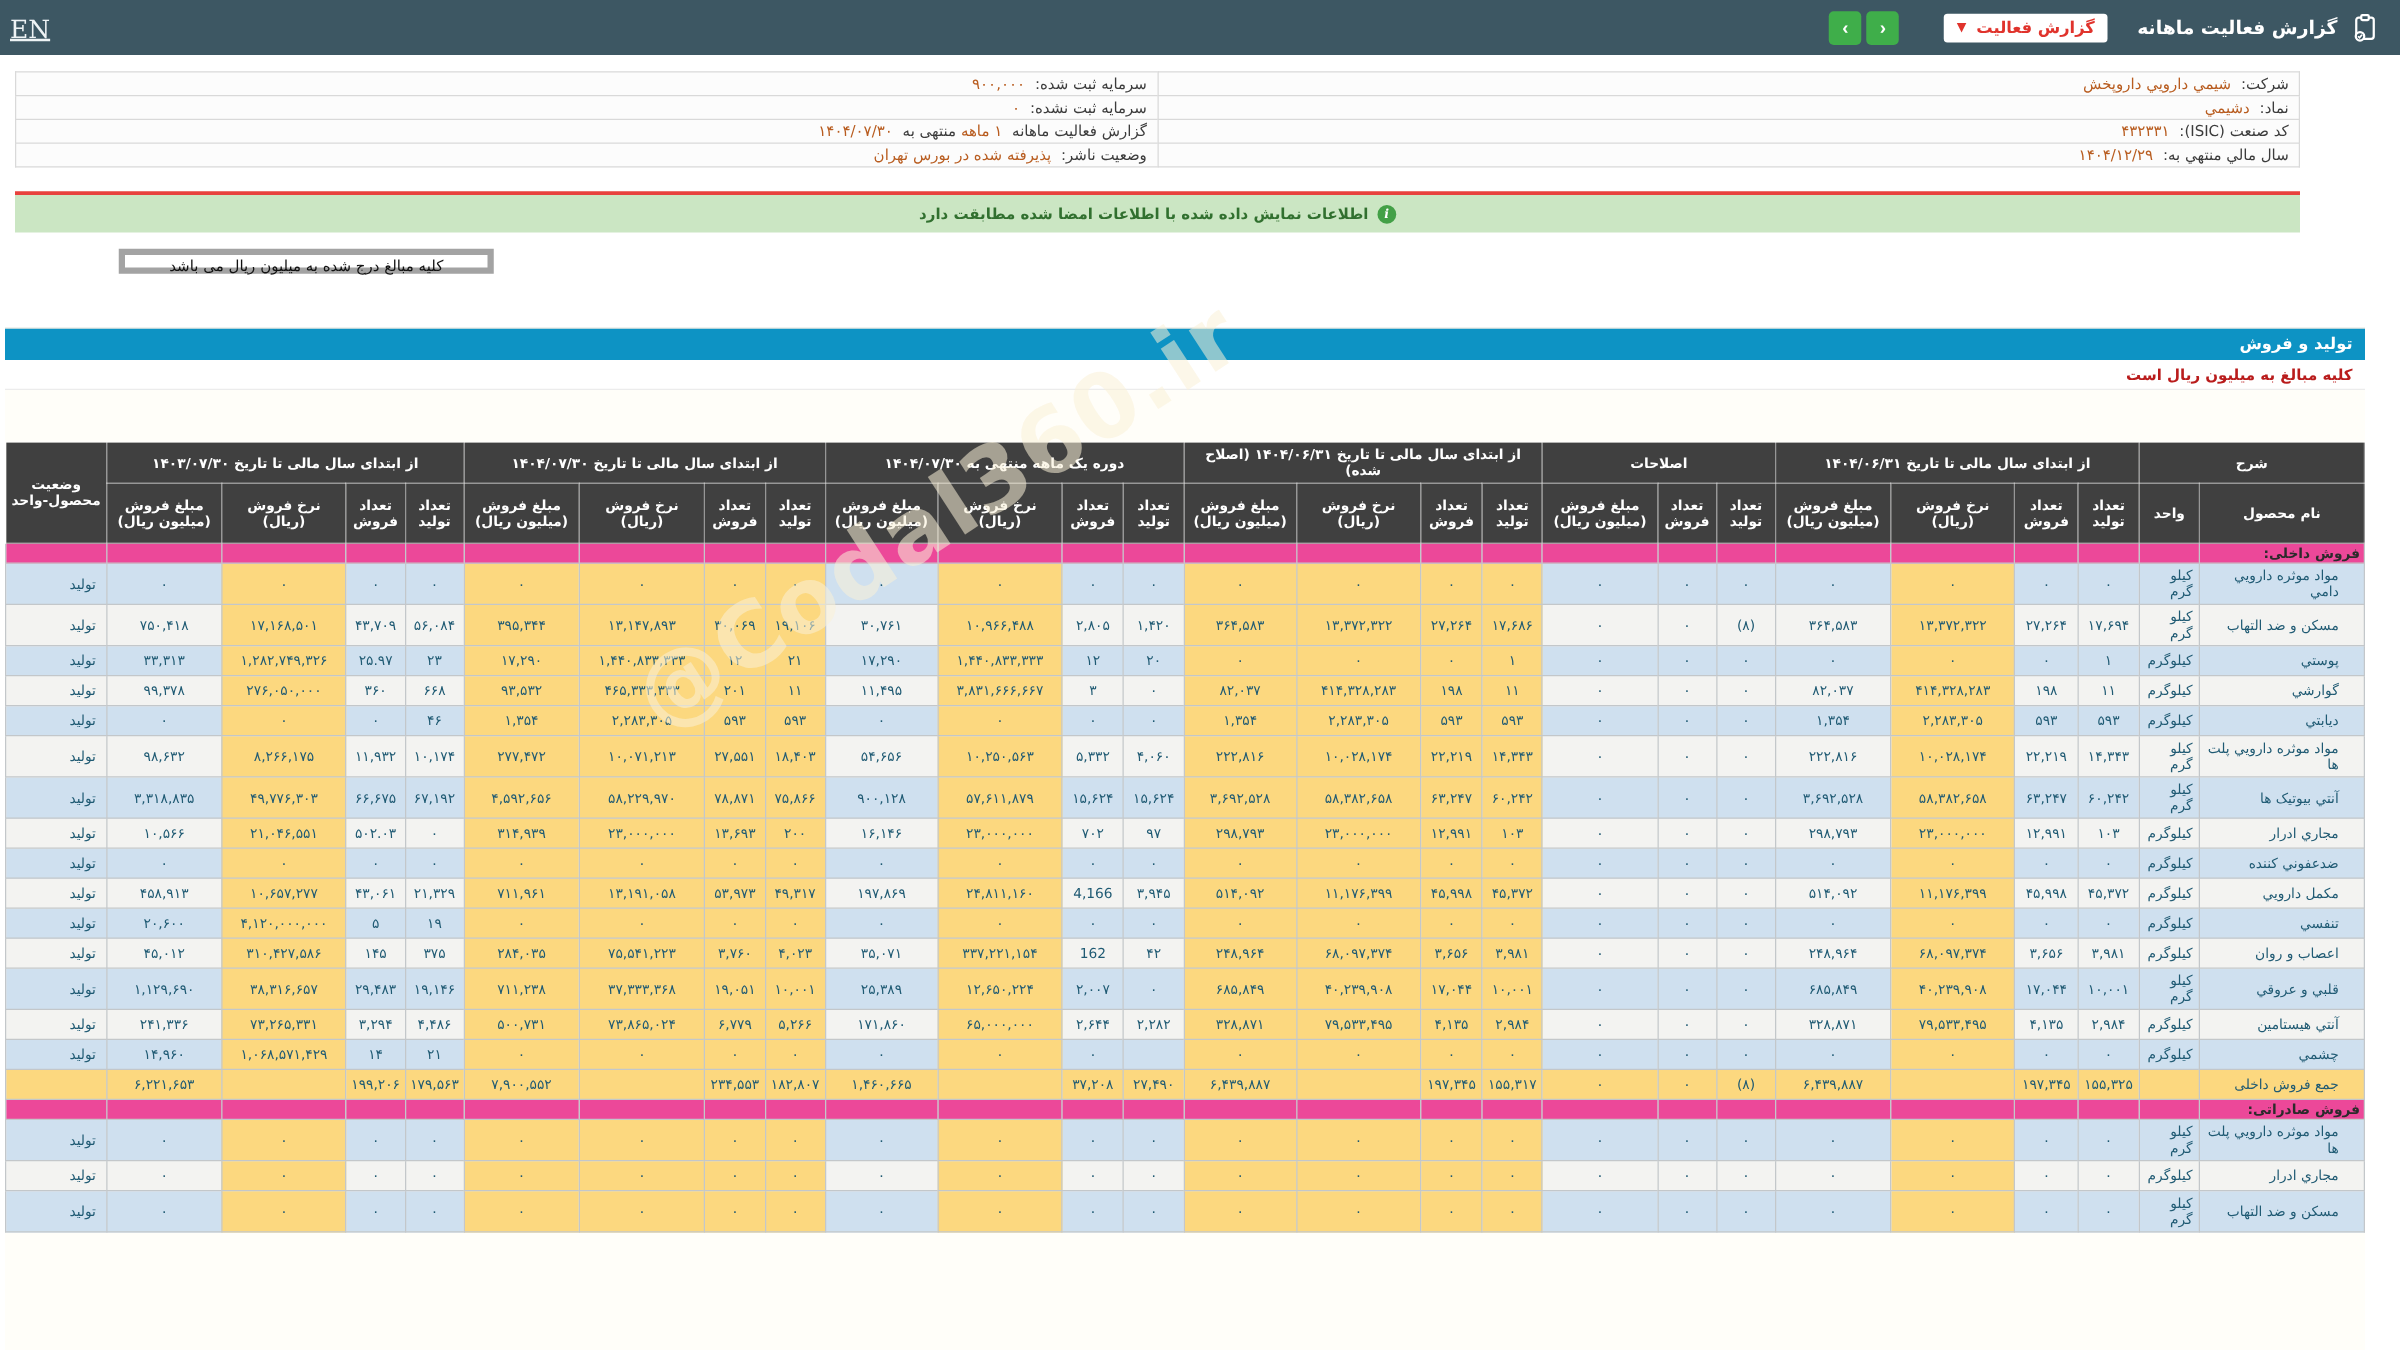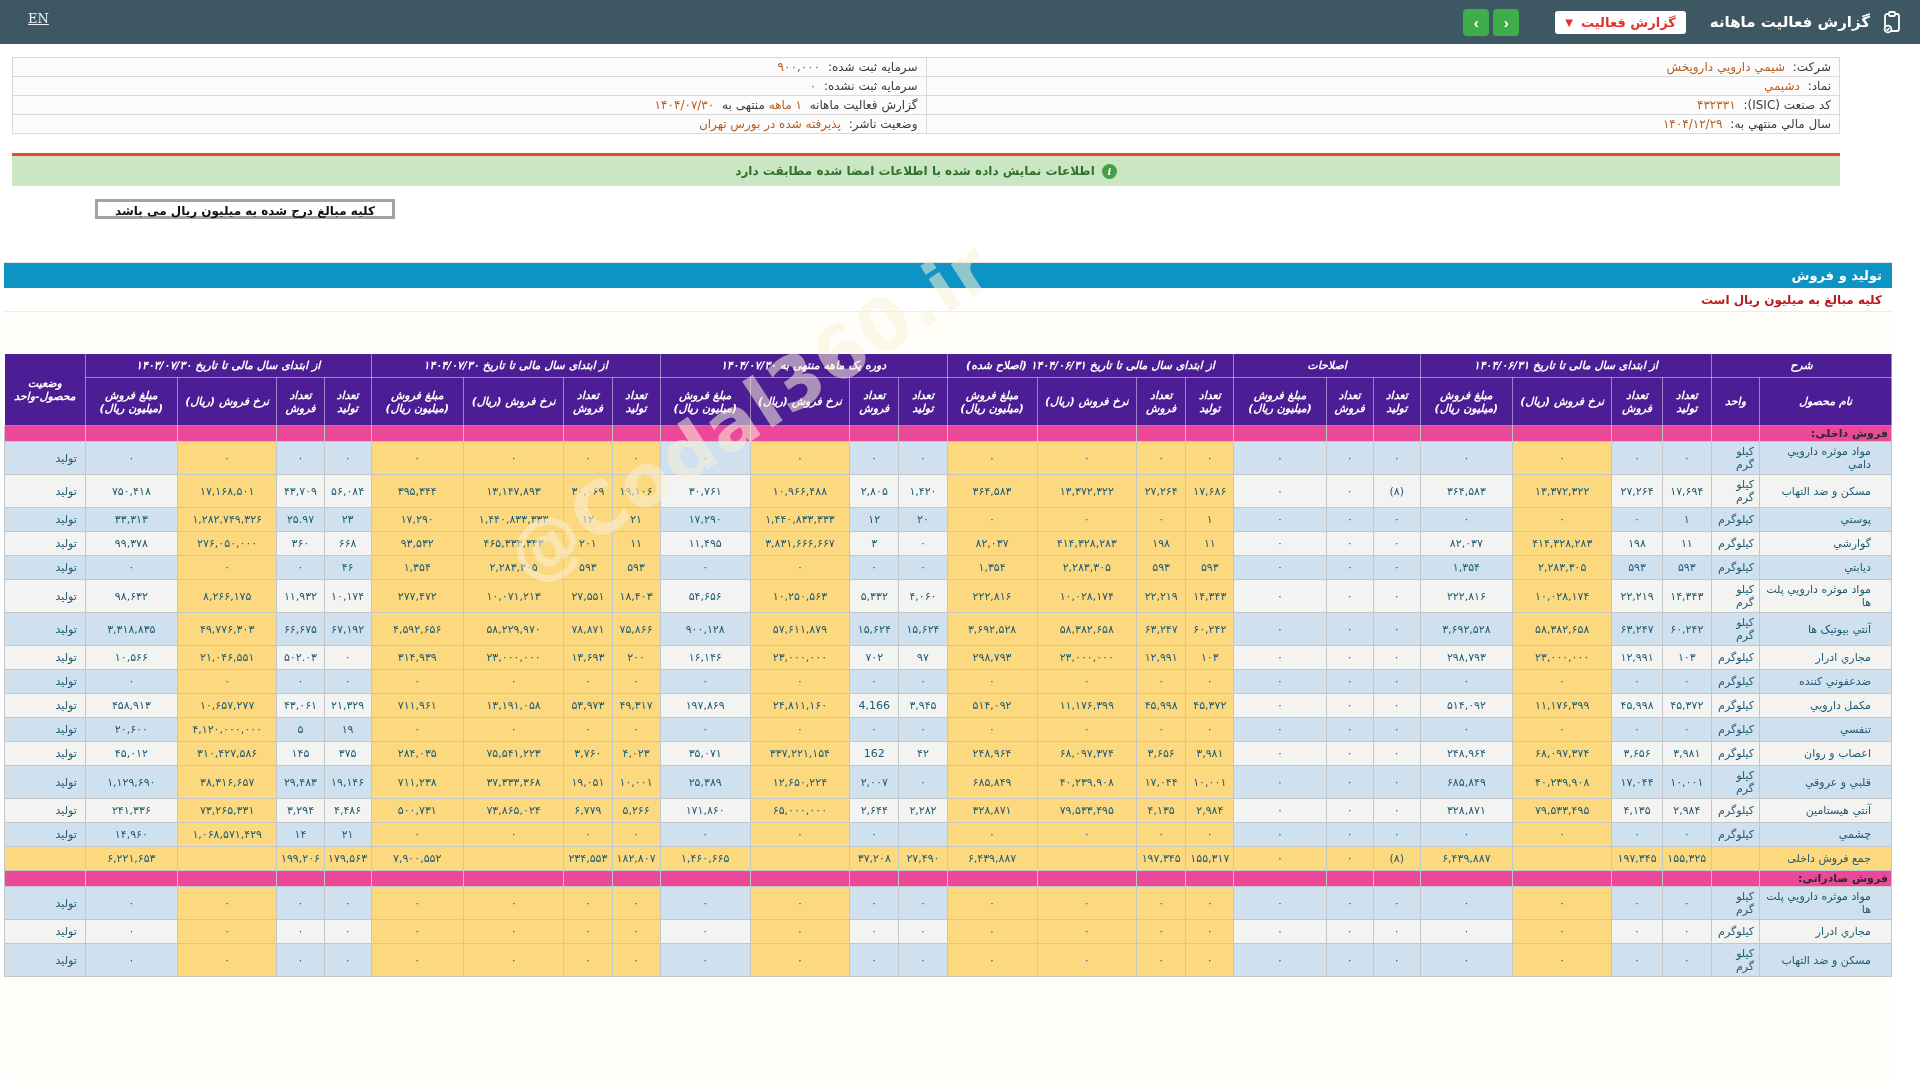--- a/index.html
+++ b/index.html
@@ -12,55 +12,55 @@
   .topbar-right { display:flex; align-items:center; gap:10px; padding-right:16px; }
   .clipboard-icon { width:24px; height:24px; }
   .topbar-title { color:#fff; font-size:15px; font-weight:bold; }
   .report-dropdown { background:#fff; border-radius:3px; padding:4px 10px; font-size:13px;
     font-weight:bold; color:#e0332c; display:flex; align-items:center; gap:8px; cursor:pointer;
     margin-right:14px; }
   .report-dropdown .caret { font-size:10px; }
   .nav-btns { display:flex; gap:4px; margin-right:26px; }
   .nav-btn { width:26px; height:27px; background:#3fae4a; border:none; border-radius:4px;
     color:#fff; font-size:15px; font-weight:bold; cursor:pointer; line-height:27px; text-align:center; }
-  .lang-link { position:absolute; left:28px; top:11px; color:#eef3f5; font-size:13px;
+  .lang-link { position:absolute; left:8px; top:11px; color:#eef3f5; font-size:20px;
     text-decoration:underline; cursor:pointer; font-family:"DejaVu Serif", serif; }
 
   
   .info-panel { position:absolute; top:57px; right:80px; left:12px; }
   .info-table { width:100%; border-collapse:collapse; }
   .info-table td { border:1px solid #d9d9d9; background:#fcfcfc; height:19px;
     font-size:12px; padding:1px 8px; white-space:nowrap; }
   .info-table .lbl { color:#3c3c3c; }
   .info-table .val { color:#b85c1f; margin-right:4px; }
 
   .red-line { position:absolute; top:153px; right:80px; left:12px; height:3px; background:#e8423d; }
   .green-notice { position:absolute; top:156px; right:80px; left:12px; height:30px;
     background:#cbe6c3; display:flex; align-items:center; justify-content:center; gap:7px;
     font-size:12px; font-weight:bold; color:#31702f; }
   .info-circle-icon { width:15px; height:15px; border-radius:50%; background:#43a047; color:#fff;
     font-size:10px; line-height:15px; text-align:center; font-family:"DejaVu Serif", serif;
     font-style:italic; flex:0 0 15px; }
   .amounts-note { position:absolute; top:199px; left:95px; width:300px; height:20px;
-    border:3px solid #a3a3a3; background:#fff; font-size:12px; font-weight:bold; color:#111;
+    border:5px solid #a3a3a3; background:#fff; font-size:12px; font-weight:normal; color:#111;
     text-align:center; line-height:18px; }
 
   
   .report-panel { position:absolute; top:262px; right:28px; left:4px; bottom:0;
     background:#fffef9; border-top:1px solid #e3e3de; }
   .blue-bar { height:25px; background:#0d93c4; color:#fff; font-size:13px;
     font-weight:bold; line-height:25px; padding-right:10px; }
   .sub-bar { height:24px; background:#fff; font-size:12px; font-weight:bold; color:#b91c1c;
     line-height:24px; padding-right:10px; border-bottom:1px solid #ececec; }
 
   
   .prod-table { width:100%; border-collapse:collapse; table-layout:fixed; margin-top:41px;
     font-size:11px; }
-  .prod-table th { background:#4c1d95; color:#fff; font-weight:bold;
-    border:1px solid rgba(255,255,255,.45); padding:3px 2px; font-size:11px;font-style:italic; }
+  .prod-table th { background:#404040; color:#fff; font-weight:bold;
+    border:1px solid rgba(255,255,255,.45); padding:3px 2px; font-size:11px; }
   .prod-table thead tr.group-row th { height:24px; }
   .prod-table thead tr.sub-row th { height:48px; }
   .prod-table td { border:1px solid #c3c7ca; padding:3px 3px; text-align:center;
     color:#1f5a73; height:24px; word-wrap:break-word; }
   tr.stripe-b td { background:#cfe0ef; }
   tr.stripe-w td { background:#f3f3f1; }
   .prod-table td.ycell { background:#fcd87f; }
   tr.total-row td { background:#fcd87f; font-weight:normal; }
   tr.section-row td { background:#ec4899; height:16px; padding:1px 3px; }
   tr.section-row td.name-cell { font-weight:bold; color:#2b2b2b; }

